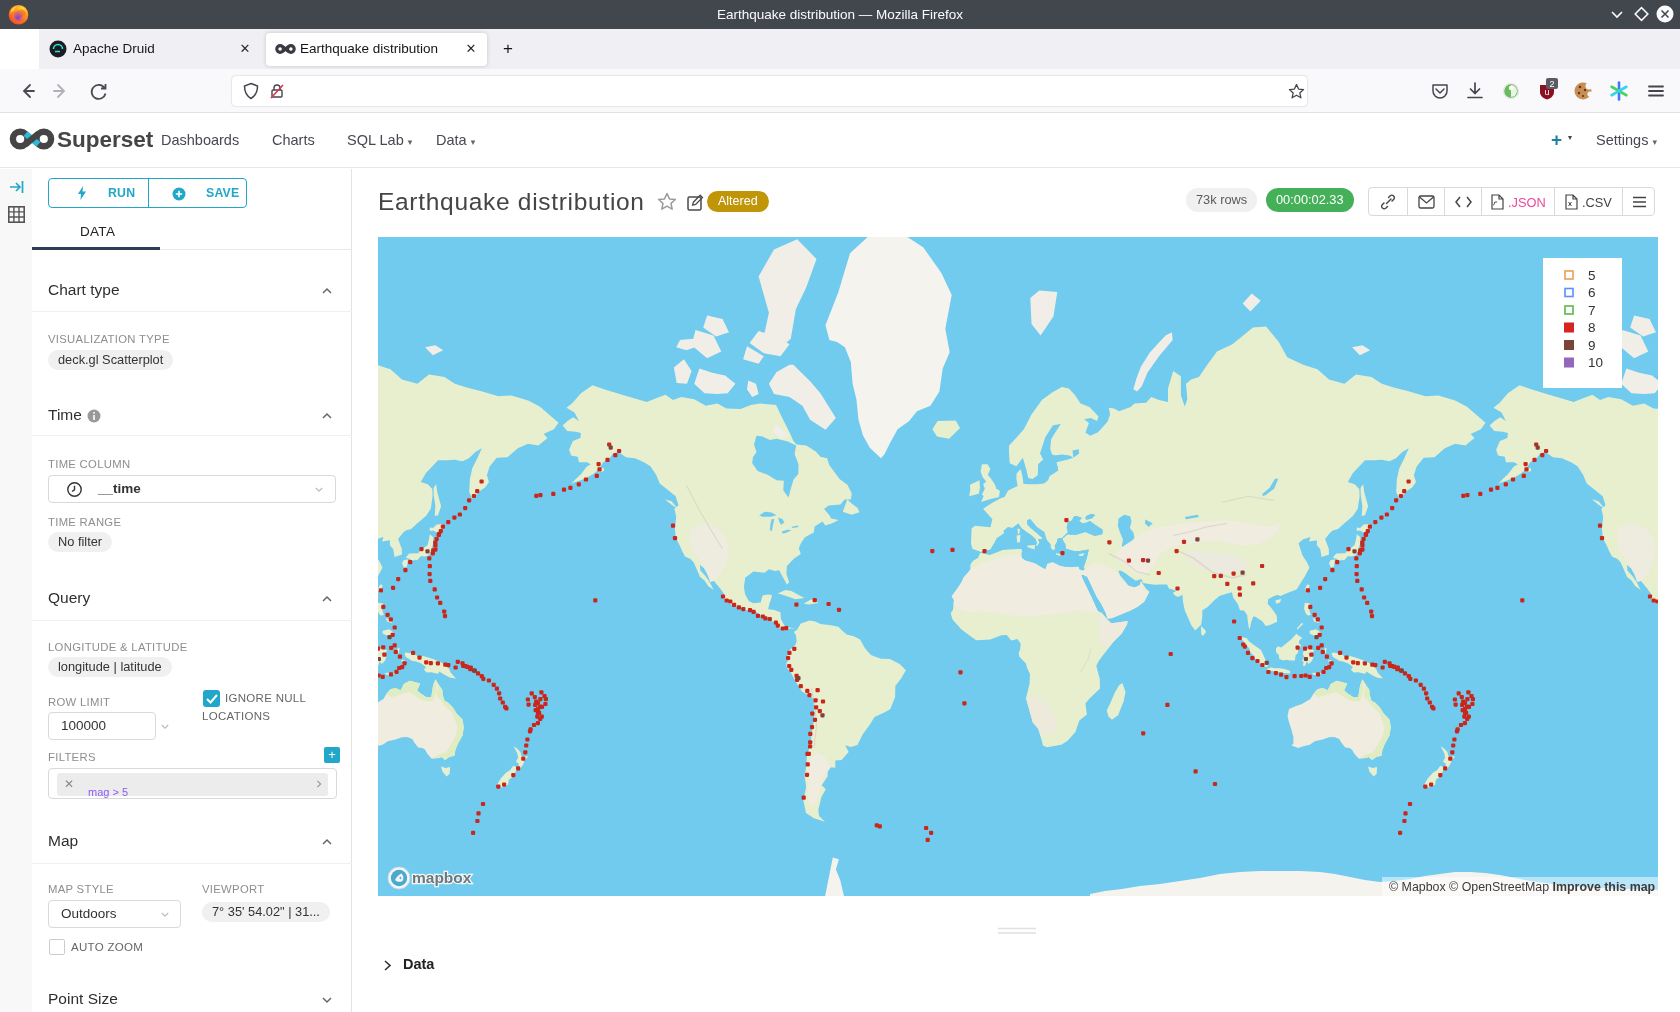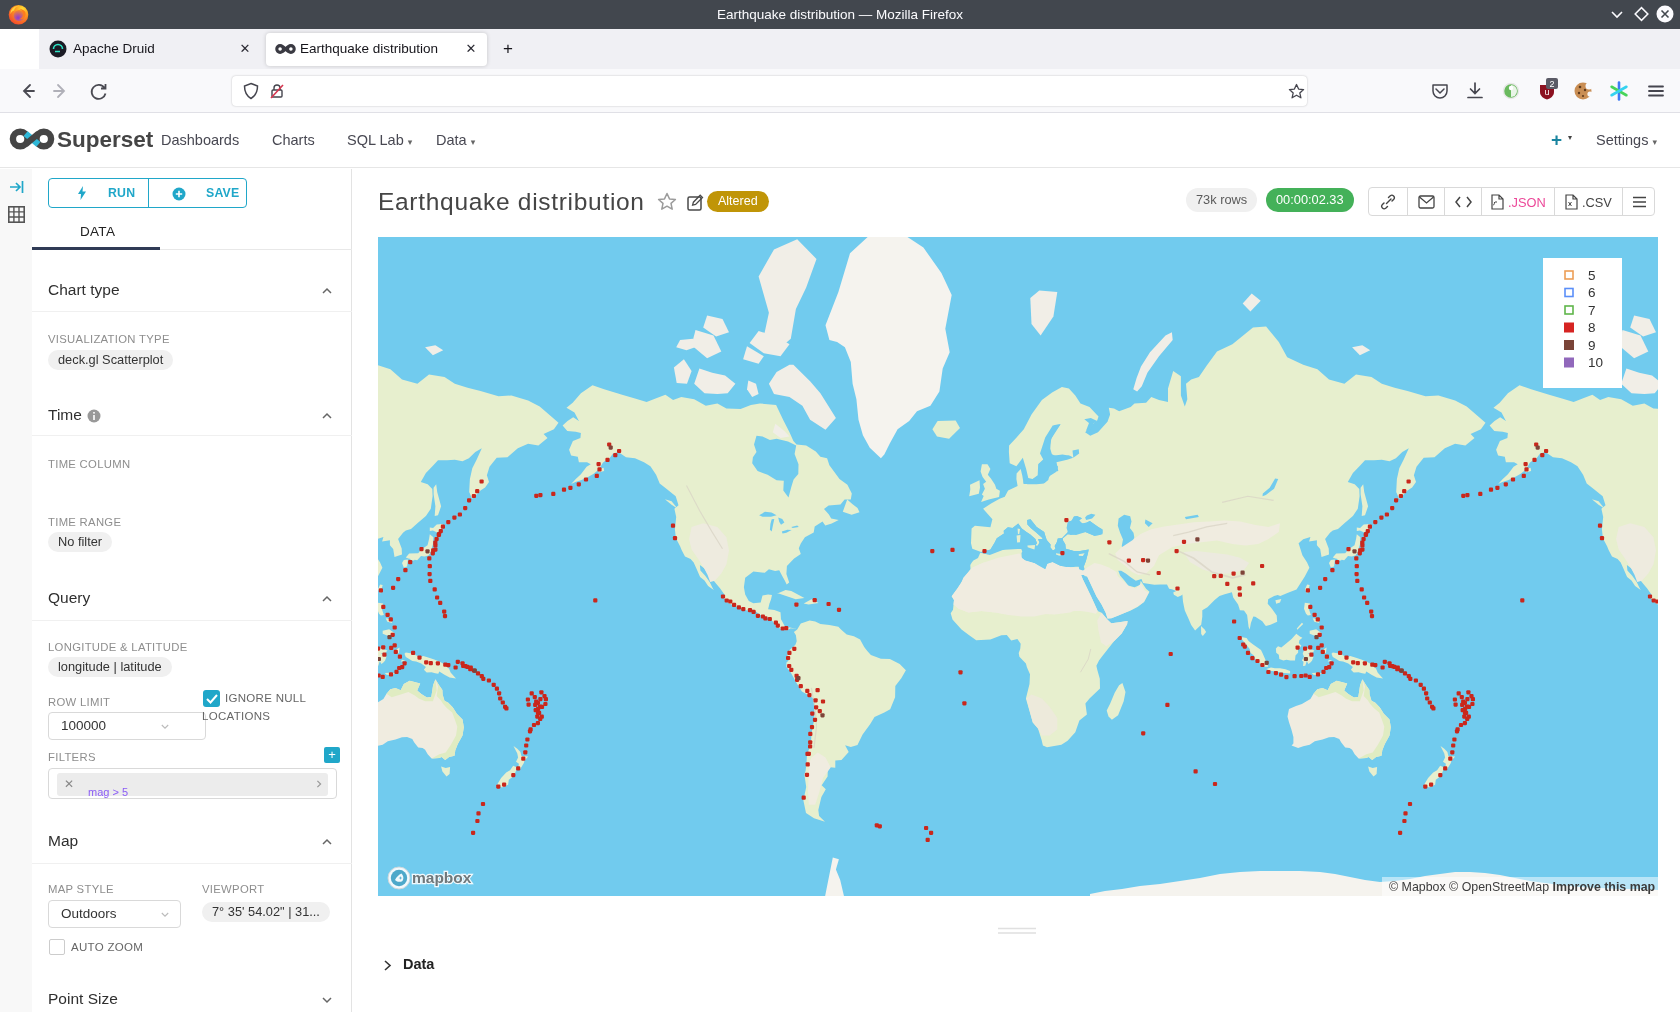--- a/index.html
+++ b/index.html
@@ -216,31 +216,41 @@
   <svg style="position:absolute;left:55px;top:240px" width="14" height="14" viewBox="0 0 14 14">
       <circle cx="7" cy="7" r="6.5" fill="#999"></circle>
       <rect x="6.2" y="3" width="1.6" height="1.6" fill="#fff"></rect>
       <rect x="6.2" y="6" width="1.6" height="5" fill="#fff"></rect>
     </svg>
   <svg class="chev" style="left:290px;top:242px" viewBox="0 0 10 10">
       <path d="M1 7 l4-4 4 4" stroke="#666" stroke-width="1.5" fill="none"></path>
     </svg>
   <div class="divider" style="top:266px"></div>
   <div class="ctllabel" style="left:16px;top:289px">TIME COLUMN</div>
+  <div class="selbox" style="left:16px;top:306px;width:288px">
+    <svg style="position:absolute;left:18px;top:6px" width="15" height="15" viewBox="0 0 15 15">
+        <circle cx="7.5" cy="7.5" r="6.7" fill="none" stroke="#333" stroke-width="1.4"></circle>
+        <path d="M7.5 3.8 V7.8 L5 9.5" stroke="#333" stroke-width="1.4" fill="none"></path>
+      </svg>
+    <span style="position:absolute;left:49px;top:5px;font-weight:bold;color:#333">__time</span>
+    <svg class="caret" style="left:266px;top:10px" viewBox="0 0 10 10">
+        <path d="M1 2.5 l4 4 4-4" stroke="#bbb" stroke-width="1.4" fill="none"></path>
+      </svg>
+  </div>
   <div class="ctllabel" style="left:16px;top:347px">TIME RANGE</div>
   <div class="pill" style="left:16px;top:363px">No filter</div>
   <div class="sechead" style="left:16px;top:420px">Query</div>
   <svg class="chev" style="left:290px;top:425px" viewBox="0 0 10 10">
       <path d="M1 7 l4-4 4 4" stroke="#666" stroke-width="1.5" fill="none"></path>
     </svg>
   <div class="divider" style="top:451px"></div>
   <div class="ctllabel" style="left:16px;top:472px">LONGITUDE &amp; LATITUDE</div>
   <div class="pill" style="left:16px;top:488px">longitude | latitude</div>
   <div class="ctllabel" style="left:16px;top:527px">ROW LIMIT</div>
-  <div class="selbox" style="left:16px;top:543px;width:158px">
+  <div class="selbox" style="left:16px;top:543px;width:108px">
     <span style="position:absolute;left:12px;top:5px">100000</span>
     <svg class="caret" style="left:112px;top:10px" viewBox="0 0 10 10">
         <path d="M1 2.5 l4 4 4-4" stroke="#bbb" stroke-width="1.4" fill="none"></path>
       </svg>
   </div>
   <div style="position:absolute;left:171px;top:521px;width:17px;height:17px;background:#20a7c9;border-radius:3px">
     <svg style="position:absolute;left:2.5px;top:3.5px" width="12" height="10" viewBox="0 0 12 10">
         <path d="M1 5 l3.5 3.5 L11 1" stroke="#fff" stroke-width="2" fill="none"></path>
       </svg>
   </div>

